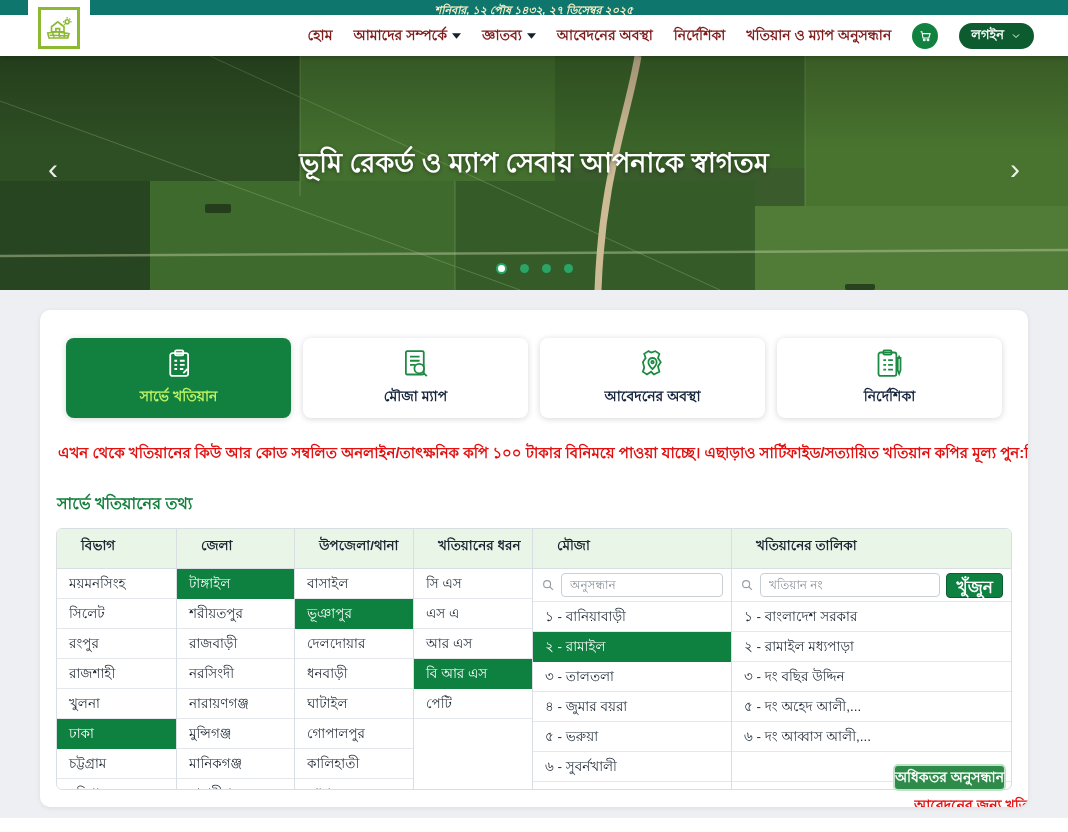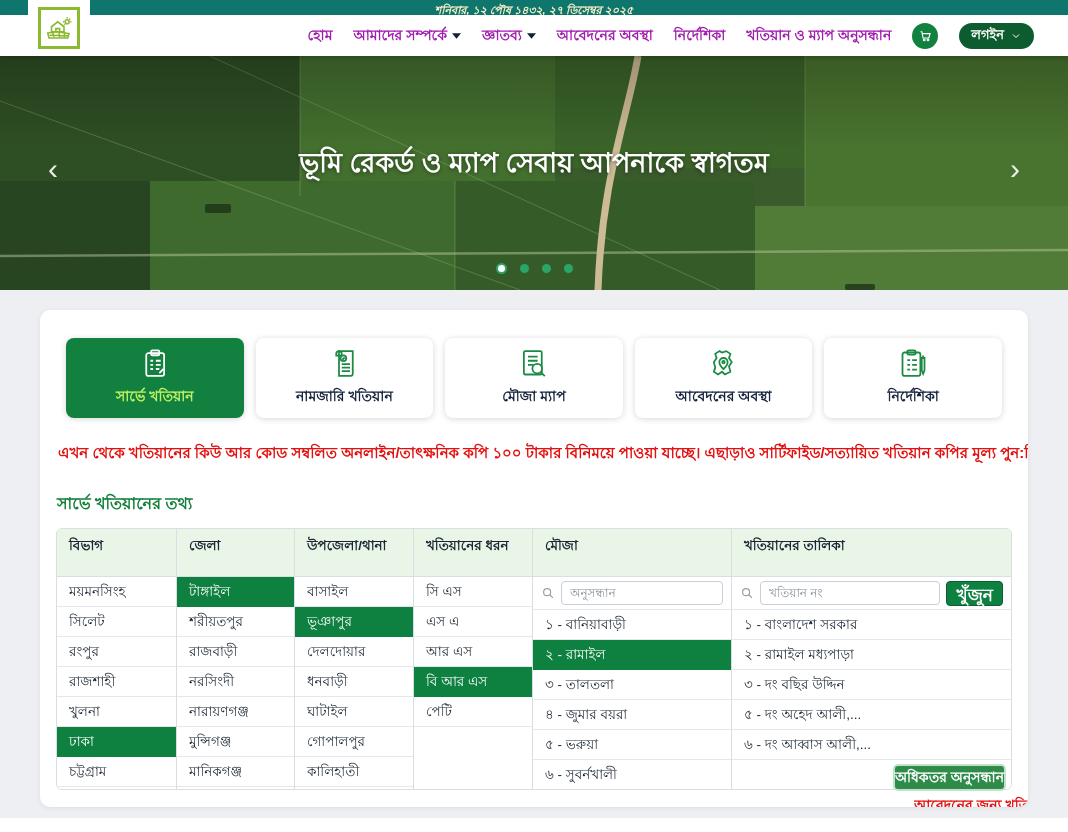--- a/index.html
+++ b/index.html
@@ -9,21 +9,21 @@
   
   .topbar { height:15px; background:#0f766e; text-align:center;font-style:italic; }
   .topbar span { color:#fdf1c7; font-size:11px; line-height:15px; font-weight:bold; }
 
   
   .header { position:relative; height:41px; background:#fff; box-shadow:0 2px 4px rgba(0,0,0,.18); z-index:20; }
   .logo-plate { position:absolute; left:28px; top:-15px; width:62px; height:56px; background:#fff; display:flex; align-items:center; justify-content:center; }
   .logo-box { width:42px; height:42px; border:3px solid #8db832; background:#fff; display:flex; align-items:center; justify-content:center; }
   .logo-box svg { width:30px; height:30px; stroke:#8db832; fill:none; stroke-width:1.3; }
   .nav { position:absolute; right:34px; top:0; height:41px; display:flex; align-items:center; gap:21px; }
-  .nav-item { font-size:14px; font-weight:bold; color:#a21caf; cursor:pointer; display:flex; align-items:center; gap:5px; white-space:nowrap; }
+  .nav-item { font-size:14px; font-weight:bold; color:#7f1d1d; cursor:pointer; display:flex; align-items:center; gap:5px; white-space:nowrap; }
   .nav-caret { width:9px; height:6px; color:#16202e; }
   .cart-btn { width:26px; height:26px; border-radius:50%; background:#11813f; display:flex; align-items:center; justify-content:center; cursor:pointer; }
   .cart-btn svg { width:15px; height:15px; stroke:#fff; fill:none; stroke-width:1.8; }
   .login-btn { background:#0d5c2f; color:#fff; font-size:13px; font-weight:bold; border:none; border-radius:14px; height:26px; padding:0 12px; display:flex; align-items:center; gap:6px; cursor:pointer; }
   .login-btn svg { width:12px; height:12px; stroke:#fff; fill:none; stroke-width:2; }
 
   
   .hero { position:relative; height:234px; overflow:hidden; }
   .hero-bg { position:absolute; inset:0; width:100%; height:100%; }
   .hero-title { position:absolute; top:86px; width:100%; text-align:center; color:#fff; font-size:27px; font-weight:bold; text-shadow:0 1px 4px rgba(0,0,0,.45); }
@@ -45,21 +45,21 @@
   .tab-card.active .tab-label { color:#bef264; }
 
   .marquee-top { margin-top:23px; padding-left:18px; white-space:nowrap; overflow:hidden; color:#e40f0f; font-size:15px; font-weight:bold; }
 
   .section-title { margin:25px 0 10px 17px; color:#15803d; font-size:16px; font-weight:bold; }
 
   .table-wrap { position:relative; margin:0 16px; }
   .s-table { display:flex; height:262px; border:1px solid #d9dee3; border-radius:6px; overflow:hidden; background:#fff; }
   .col { border-right:1px solid #d9dee3; overflow:hidden; }
   .col:last-child { border-right:none; flex:1; }
-  .th { height:48px; line-height:34px; padding-left:12px; background:#e9f6e7; font-size:13.5px; font-weight:bold; border-bottom:1px solid #d9dee3; white-space:nowrap; overflow:hidden; }
+  .th { height:40px; line-height:34px; padding-left:24px; background:#e9f6e7; font-size:13.5px; font-weight:bold; border-bottom:1px solid #d9dee3; white-space:nowrap; overflow:hidden; }
   .cell { height:30px; line-height:29px; padding-left:12px; font-size:13.5px; border-bottom:1px solid #e4e8ec; cursor:pointer; white-space:nowrap; overflow:hidden; background:#fff; }
   .cell.selected { background:#0e8040; color:#fff; border-bottom-color:#0e8040; }
   .search-row { height:33px; display:flex; align-items:center; gap:6px; padding:0 8px; border-bottom:1px solid #e4e8ec; }
   .search-row svg { width:14px; height:14px; stroke:#9aa0a6; fill:none; stroke-width:2; flex:none; }
   .search-row input { flex:1; min-width:20px; height:24px; border:1px solid #c9cfd6; border-radius:4px; font-size:12px; padding:0 8px; color:#333; outline:none; font-family:inherit; }
   .search-row input::placeholder { color:#8a929b; }
   .find-btn { background:#0e8040; color:#fff; font-weight:bold; font-size:17px; border:1px solid #0a5f30; border-radius:4px; height:25px; padding:0 9px; cursor:pointer; flex:none; font-family:inherit; }
   .more-btn { position:absolute; top:236px; right:6px; z-index:5; background:#2e8b4a; color:#fff; font-weight:bold; font-size:14px; border:2px solid #bfe3c8; border-radius:5px; height:27px; padding:0 0; cursor:pointer; font-family:inherit; }
 
   .marquee-bottom { display:flex; justify-content:flex-end; margin-top:4px; }
@@ -177,30 +177,20 @@
         <svg viewBox="0 0 24 24">
           <rect x="6" y="4.5" width="13" height="16.5" rx="1.5"></rect>
           <rect x="9.5" y="2.5" width="6" height="3.5" rx="1"></rect>
           <path d="M9 10h2M13 10h3.5M9 13h2M13 13h3.5M9 16h2M13 16h2.5"></path>
           <path d="M15.5 19l3-3"></path>
         </svg>
         <div class="tab-label">সার্ভে খতিয়ান</div>
       </div>
       <div class="tab-card">
         <svg viewBox="0 0 24 24">
-          <path d="M8 3h10v16.5A1.5 1.5 0 0 1 16.5 21H8z"></path>
-          <path d="M8 3a2 2 0 0 0-2 2v1.2h4V5a2 2 0 0 0-2-2z"></path>
-          <circle cx="11.2" cy="8.2" r="2.1"></circle>
-          <path d="M10.4 8.2l.6.6 1.1-1.2"></path>
-          <path d="M10 12.5h6M10 15h6M10 17.5h6"></path>
-        </svg>
-        <div class="tab-label">নামজারি খতিয়ান</div>
-      </div>
-      <div class="tab-card">
-        <svg viewBox="0 0 24 24">
           <rect x="5" y="3" width="13" height="17" rx="1"></rect>
           <path d="M8 7h7M8 10h7M8 13h4"></path>
           <circle cx="14.7" cy="15.7" r="3.5" fill="#fff"></circle>
           <path d="M17.2 18.2l3 3"></path>
         </svg>
         <div class="tab-label">মৌজা ম্যাপ</div>
       </div>
       <div class="tab-card">
         <svg viewBox="0 0 24 24">
           <path d="M9 3 6 5l1 3-2 3 1 4-1 3 3 2 3-2 2 2 4-2-1-4 2-3-2-3 1-3-3-2-3 1z"></path>

